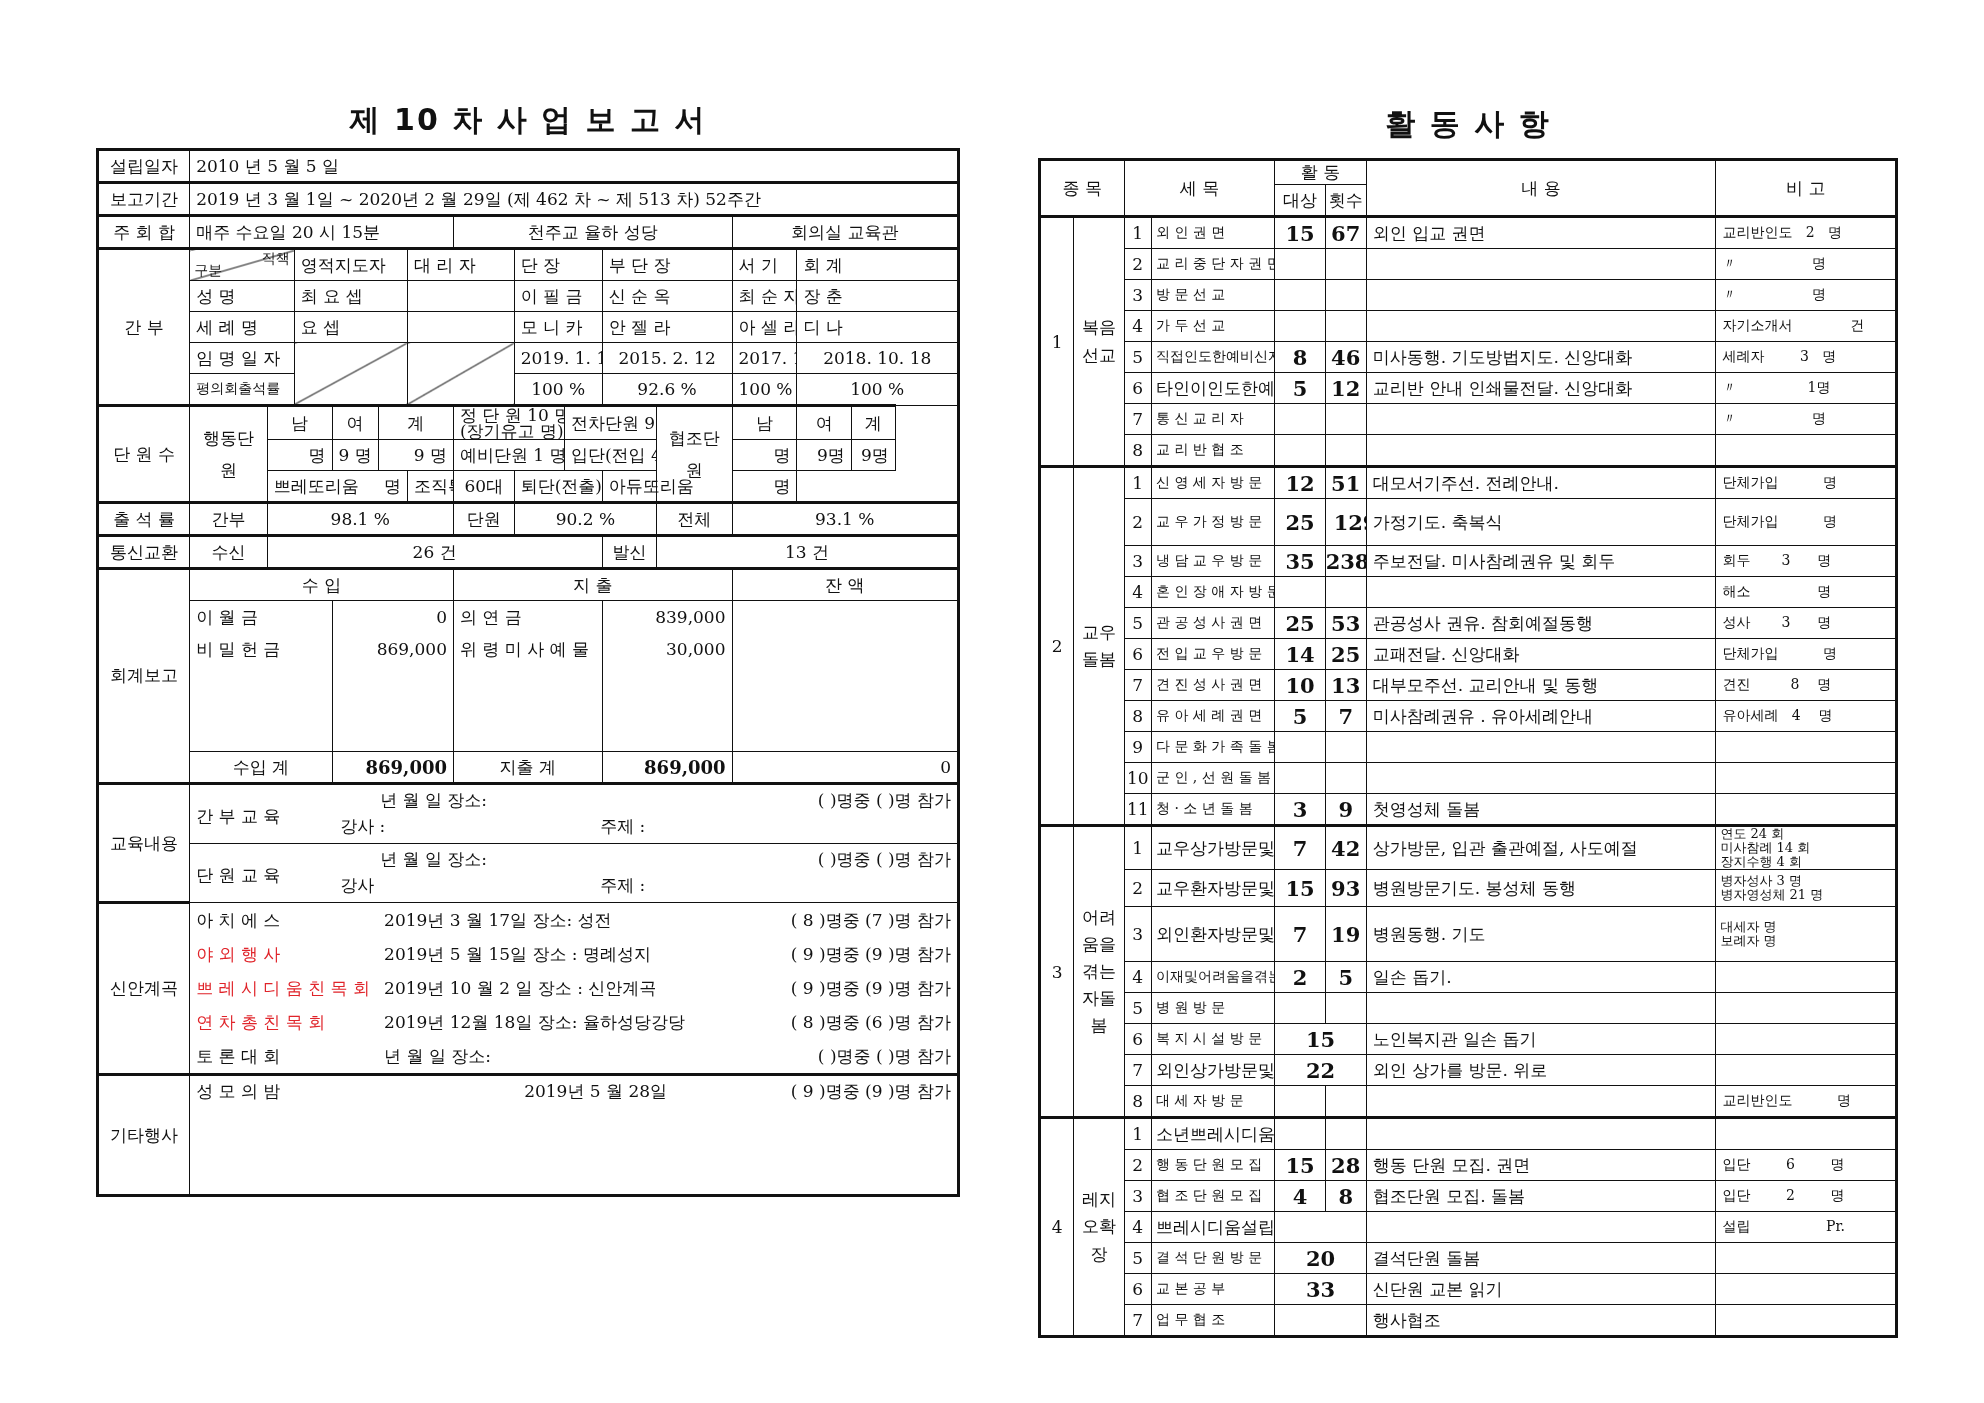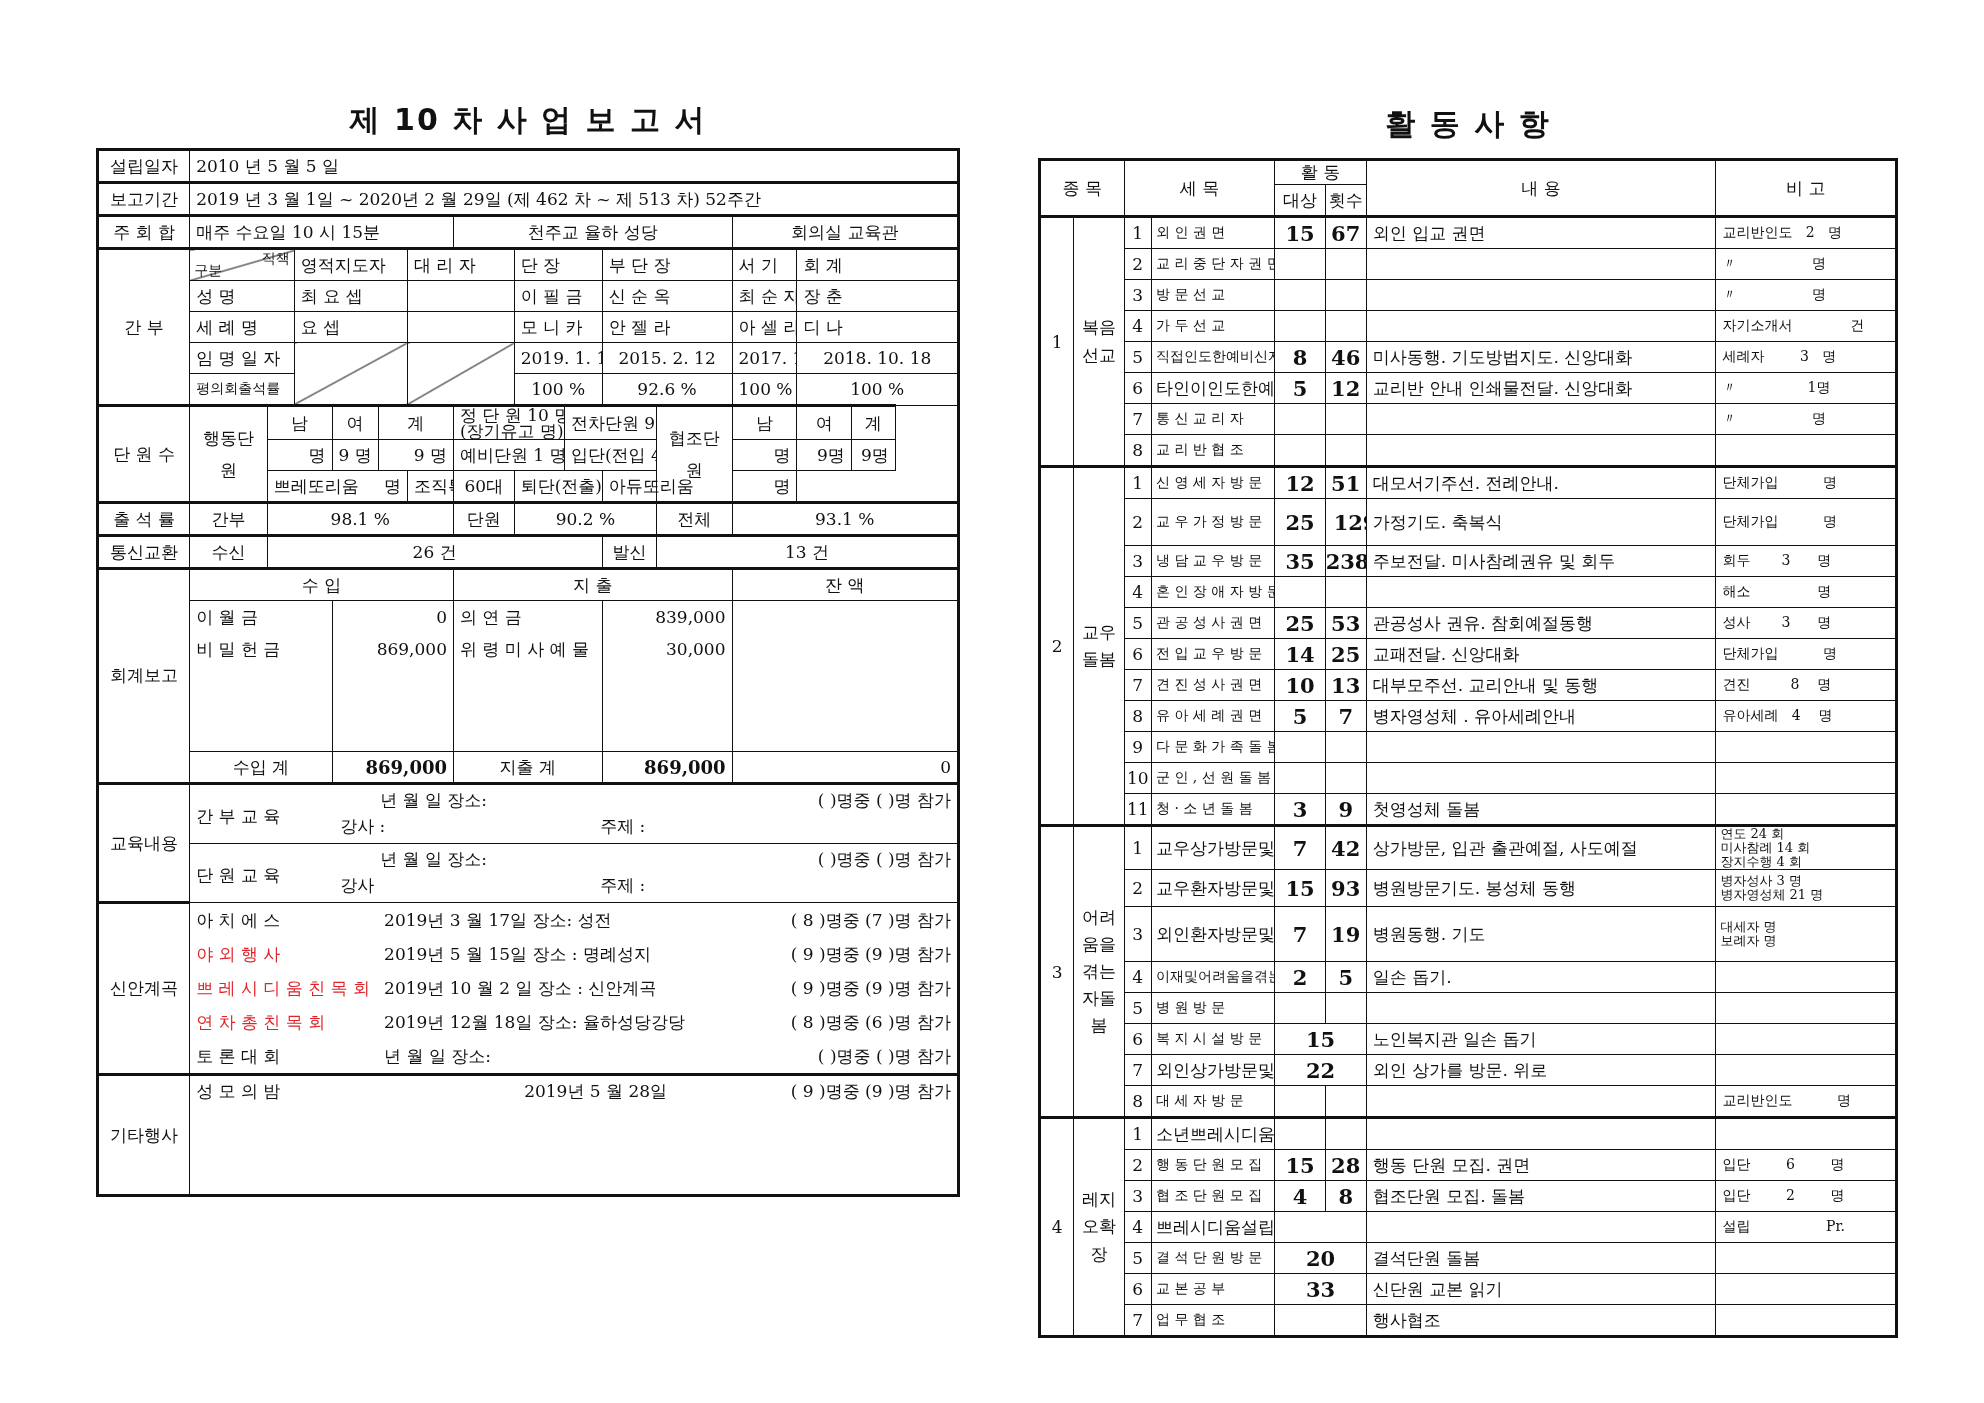--- a/index.html
+++ b/index.html
@@ -48,21 +48,21 @@
       <tr>
     <td class="c">설립일자</td>
     <td colspan="16">2010 년  5 월  5 일</td>
   </tr>
   <tr class="thick-top">
     <td class="c">보고기간</td>
     <td colspan="16">2019 년  3 월  1일 ~ 2020년  2 월 29일 (제 462 차 ~ 제 513 차) 52주간</td>
   </tr>
   <tr class="thick-top">
     <td class="c">주 회 합</td>
-    <td colspan="6">매주   수요일  10 시  15분</td>
+    <td colspan="6">매주   수요일  20 시  15분</td>
     <td colspan="5" class="c">천주교  율하  성당</td>
     <td colspan="5" class="c">회의실  교육관</td>
   </tr>
 
   <tr class="thick-top">
     <td rowspan="5" class="c">간   부</td>
     <td colspan="2" class="diag small" style="position:relative;height:30px">
       <span style="position:absolute;right:4px;top:0">직책</span>
       <span style="position:absolute;left:4px;bottom:0">구분</span>
     </td>
@@ -395,21 +395,21 @@
         <td class="c b" style="padding:0">10</td>
         <td class="c b" style="padding:0">13</td>
         <td>대부모주선. 교리안내 및 동행</td>
         <td class="small" style="white-space:pre">견진         8    명</td>
       </tr>
       <tr>
         <td class="c" style="padding:0;">8</td>
         <td class="small" style="padding:0 4px">유 아 세 례 권 면</td>
         <td class="c b" style="padding:0">5</td>
         <td class="c b" style="padding:0">7</td>
-        <td>병자영성체 . 유아세례안내</td>
+        <td>미사참례권유 . 유아세례안내</td>
         <td class="small" style="white-space:pre">유아세례   4    명</td>
       </tr>
       <tr>
         <td class="c" style="padding:0;">9</td>
         <td class="small" style="padding:0 4px">다 문 화 가 족 돌 봄</td>
         <td class="c b" style="padding:0"></td>
         <td class="c b" style="padding:0"></td>
         <td></td>
         <td class="small" style="white-space:pre"></td>
       </tr>

